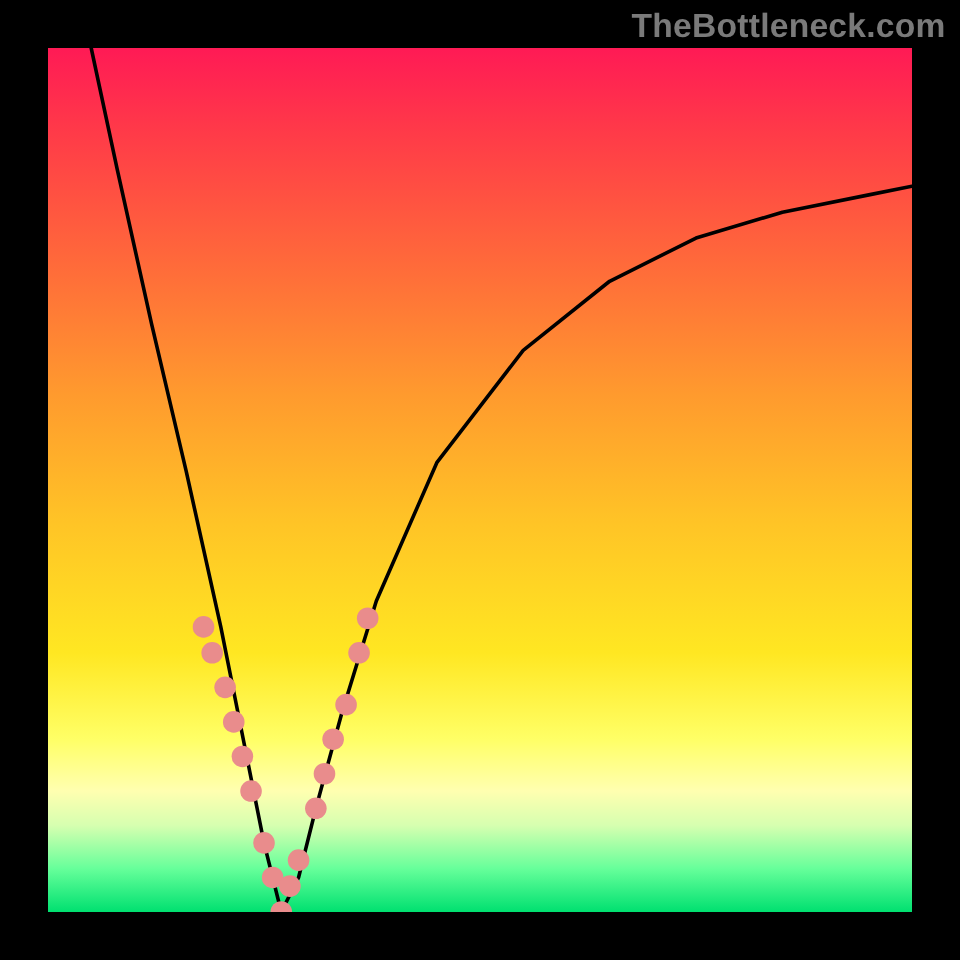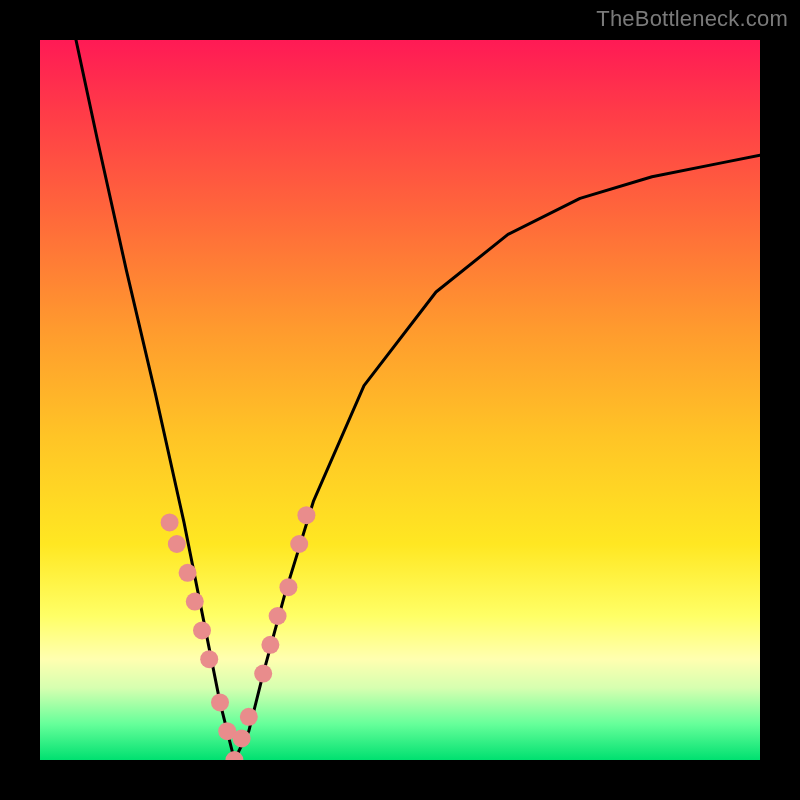--- a/index.html
+++ b/index.html
@@ -44,22 +44,22 @@
     left: 0;
     top: 0;
     width: 720px;
     height: 720px;
   }
   .watermark {
     position: absolute;
     top: 6px;
     right: 12px;
     color: #7a7a7a;
-    font-size: 22px;
-    font-weight: 400;
+    font-size: 28px;
+    font-weight: 700;
     letter-spacing: 0.2px;
     user-select: none;
   }
 </style>
 </head>
 <body>
 
 <div class="frame">
   <div class="watermark">TheBottleneck.com</div>
   <div class="plot">

